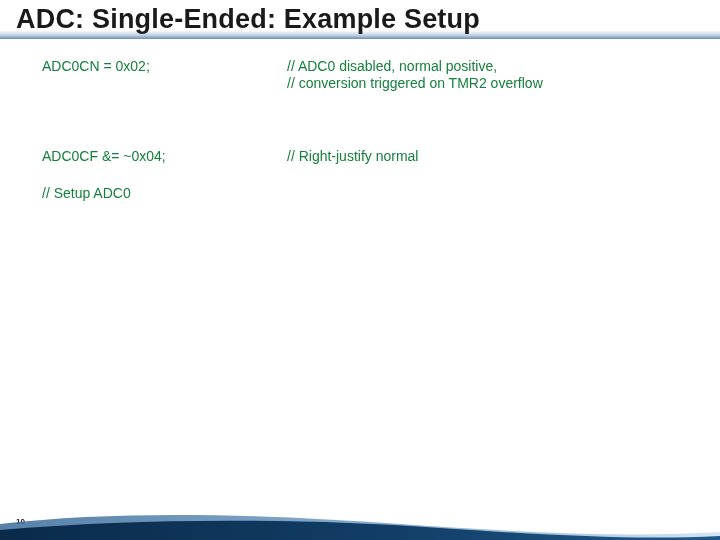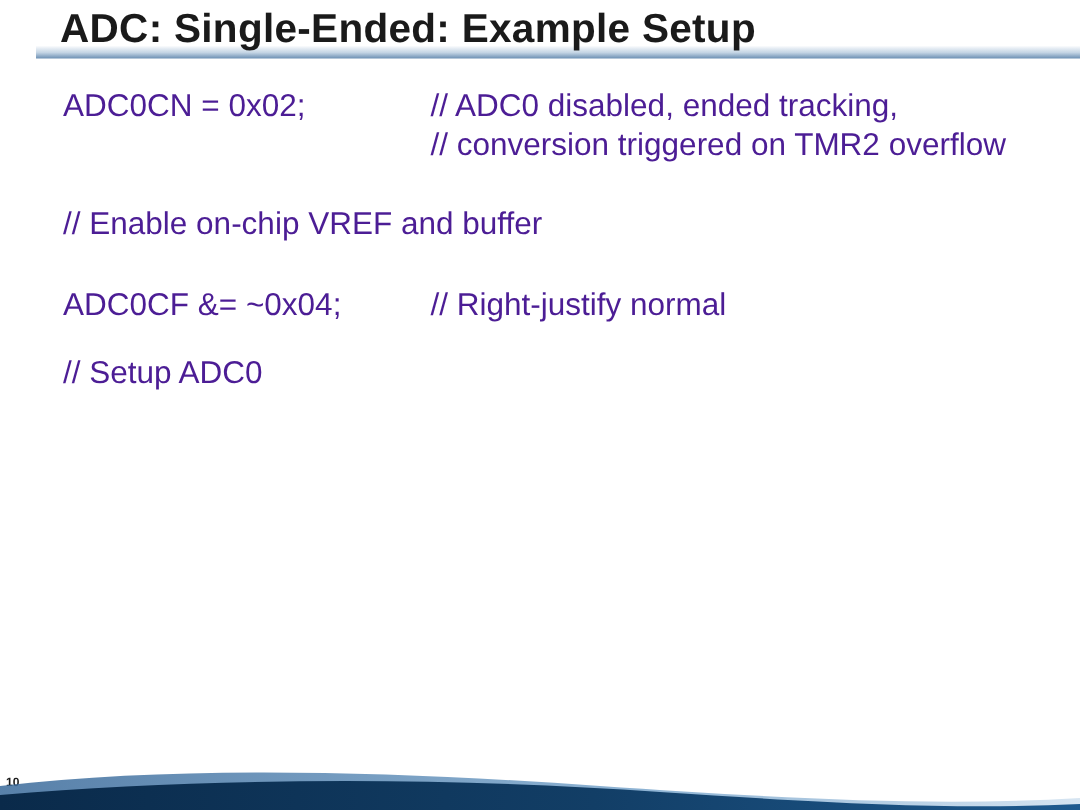--- a/index.html
+++ b/index.html
@@ -10,21 +10,20 @@
     font-family: Arial, Helvetica, sans-serif;
     background: #ffffff;
     overflow: hidden;
     position: relative;
   }
   .slide {
     width: 720px;
     height: 540px;
     position: relative;
     box-sizing: border-box;
-    padding-left: 24px;
   }
   .title-bar {
     position: relative;
     width: 100%;
     padding: 4px 0 4px 16px;
     box-sizing: border-box;
     background: linear-gradient(to bottom,
       #ffffff 0%,
       #ffffff 78%,
       #e9eff5 82%,
@@ -37,44 +36,44 @@
     color: #1a1a1a;
     letter-spacing: 0.2px;
     margin: 0;
     font-family: Arial, "Arial Black", sans-serif;
   }
   .content {
     position: absolute;
     top: 58px;
     left: 42px;
     right: 20px;
-    font-size: 21px;
+    font-size: 14px;
     line-height: 1.22;
-    color: #4c1d95;
+    color: #15803d;
   }
   .row {
     display: flex;
     align-items: flex-start;
     margin-bottom: 28px;
   }
   .row.tight { margin-bottom: 20px; }
   .code-col {
     flex: 0 0 245px;
     white-space: pre-line;
   }
   .comment-col {
     flex: 1 1 auto;
     white-space: pre-line;
   }
   .full-line {
     margin-bottom: 26px;
   }
   .page-num {
     position: absolute;
-    left: 4px;
+    left: 16px;
     bottom: 14px;
     font-size: 8px;
     font-weight: bold;
     color: #1a1a1a;
   }
   .footer-bar {
     position: absolute;
     bottom: 0;
     left: 0;
     width: 720px;
@@ -91,26 +90,25 @@
 <div class="slide">
 
   <div class="title-bar">
     <h1 class="title-text">ADC: Single-Ended: Example Setup</h1>
   </div>
 
   <div class="content">
 
     <div class="row">
       <div class="code-col">ADC0CN = 0x02;</div>
-      <div class="comment-col">// ADC0 disabled, ended tracking,
+      <div class="comment-col">// ADC0 disabled, normal positive,
 // conversion triggered on TMR2 overflow</div>
     </div>
 
     <div class="row">
-      <div class="comment-col">// Enable on-chip VREF and buffer</div>
     </div>
 
 
 
     <div class="row tight">
       <div class="code-col">ADC0CF &amp;= ~0x04;</div>
       <div class="comment-col">// Right-justify normal</div>
     </div>
 
     <div class="row tight">

